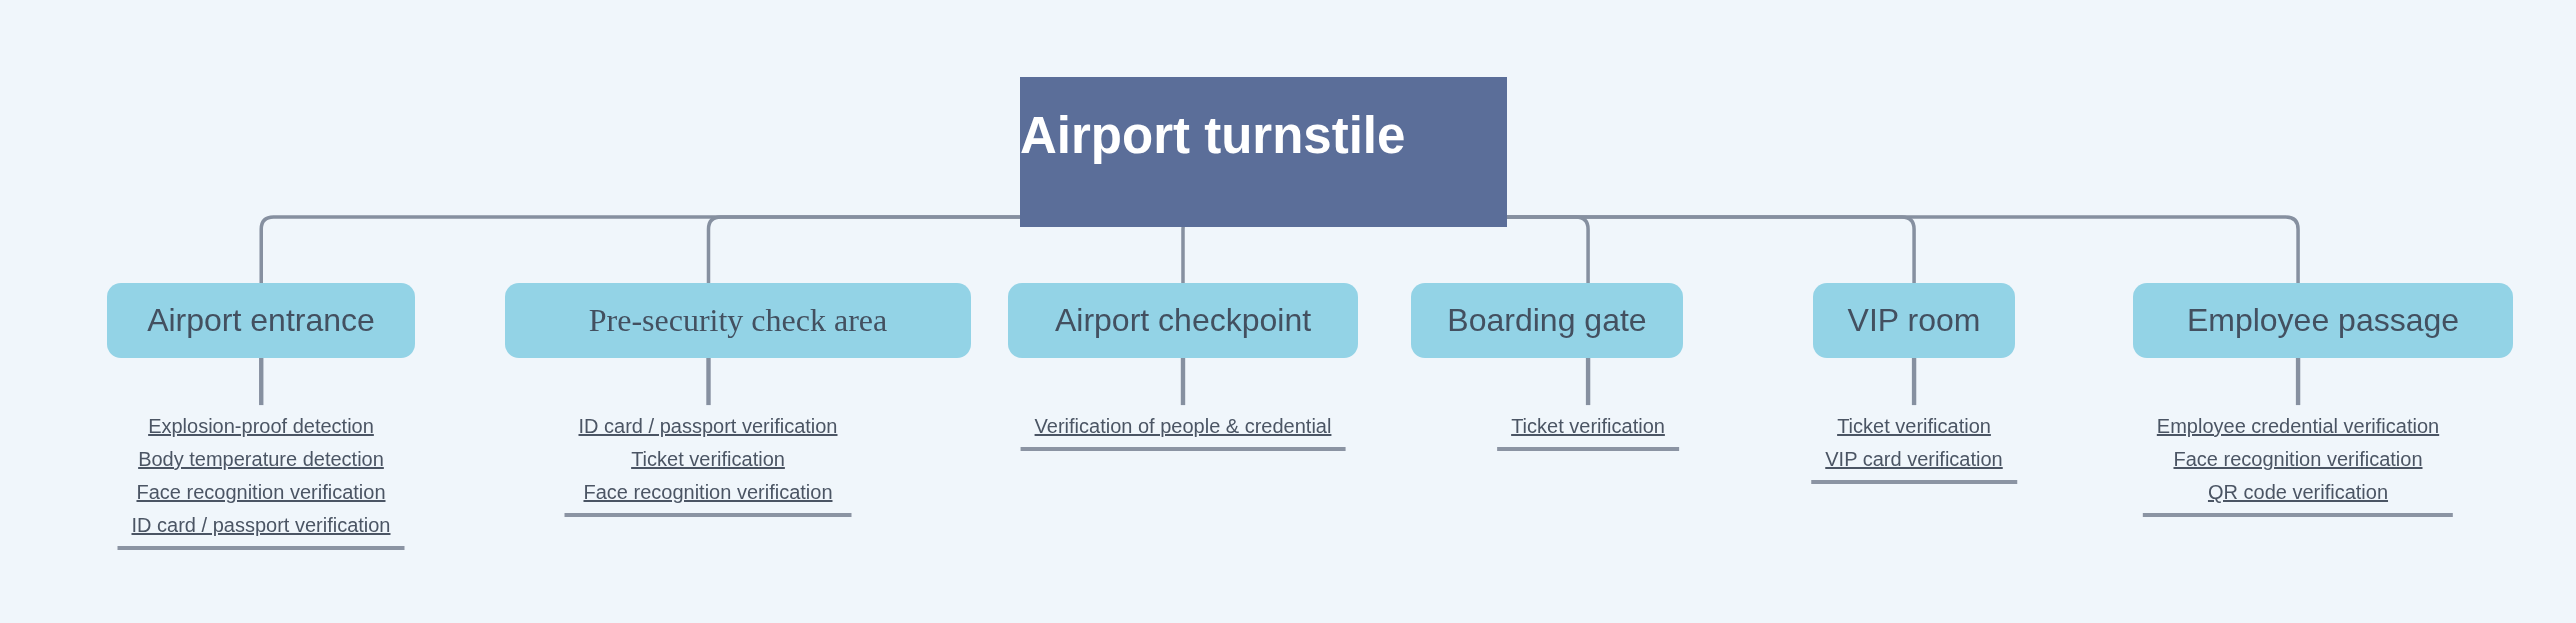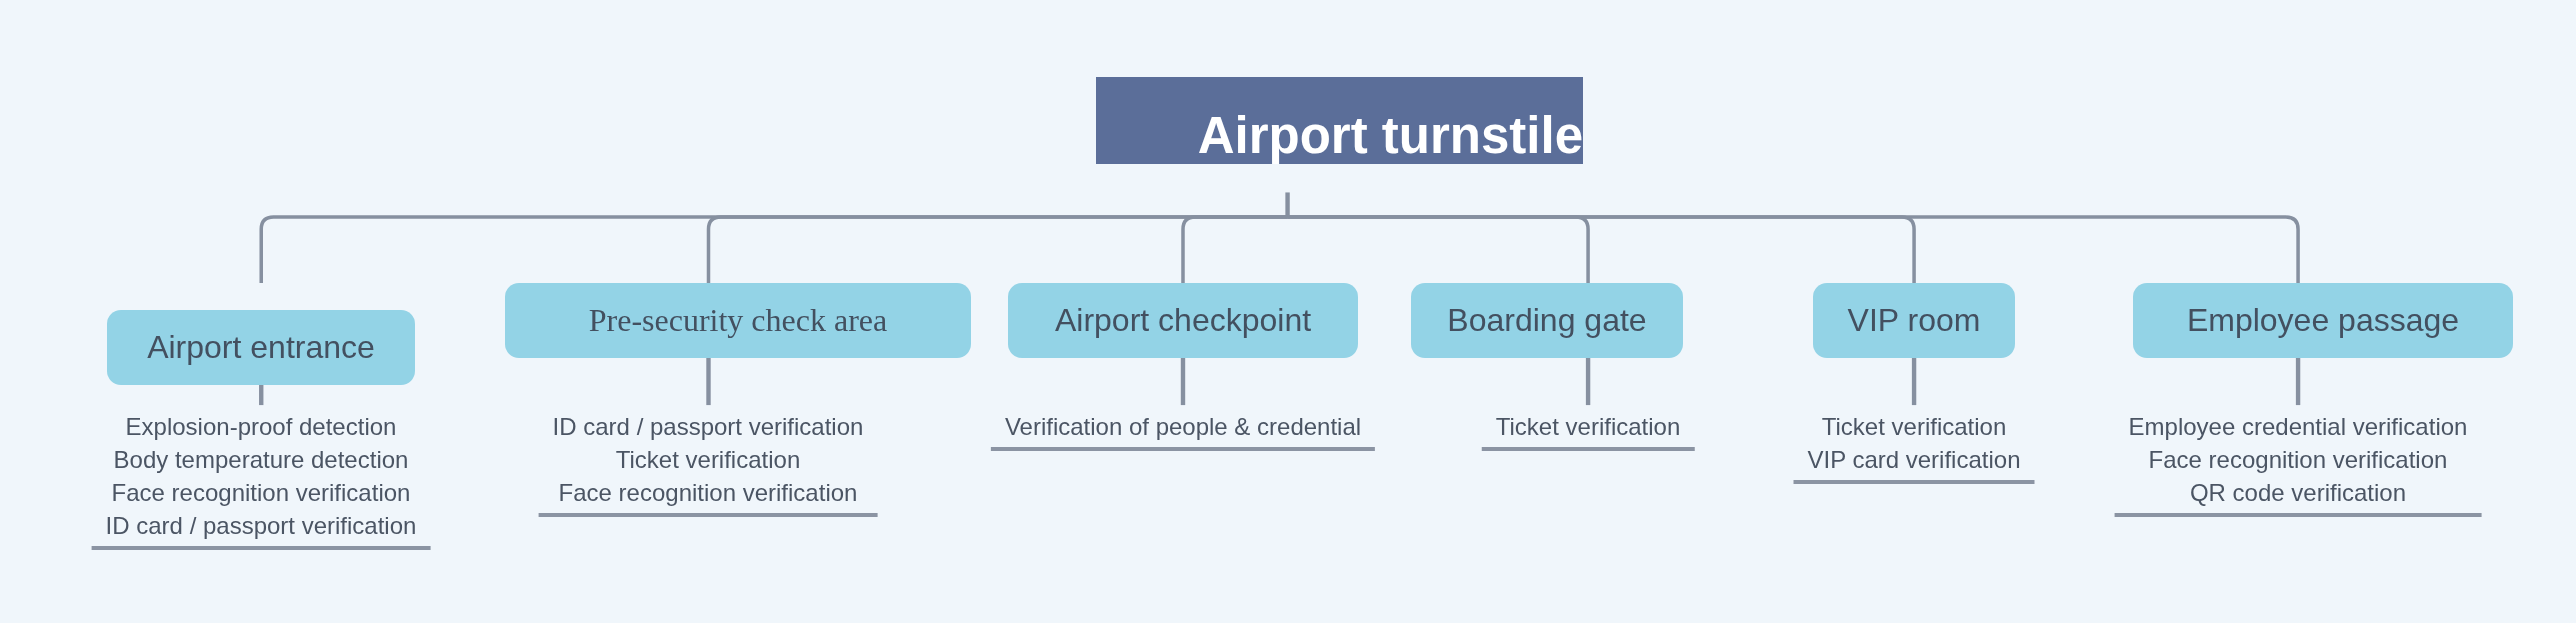--- a/index.html
+++ b/index.html
@@ -11,56 +11,57 @@
     font-family: "Liberation Sans", "DejaVu Sans", sans-serif;
     overflow: hidden;
   }
   #connectors {
     position: absolute;
     left: 0; top: 0;
     width: 2576px; height: 623px;
   }
   .root-node {
     position: absolute;
-    left: 1096px; top: 77px;
-    width: 487px; height: 87px;
+    left: 1020px; top: 77px;
+    width: 487px; height: 150px;
     background: #5b6e99;
     color: #ffffff;
     font-size: 51px;
     font-weight: bold;
     line-height: 117px;
-    text-align: right;
+    text-align: left;
     white-space: nowrap;
   }
   .branch-node {
     position: absolute;
     top: 283px;
     height: 75px;
     background: #93d3e6;
     border-radius: 14px;
     color: #435060;
     font-size: 32px;
     line-height: 75px;
     text-align: center;
     white-space: nowrap;
   }
   .branch-items {
     position: absolute;
     top: 410px;
     transform: translateX(-50%);
     text-align: center;
     color: #4b5564;
-    font-size: 24px;
+    font-size: 20px;
     line-height: 33px;
     padding: 0 14px 3.5px 14px;
     border-bottom: 4.4px solid #8b94a3;
     white-space: nowrap;
+    text-decoration: underline;
   }
   
-  .b0 .branch-node { left: 107px;  width: 308px; margin-top: 27px; }
+  .b0 .branch-node { left: 107px;  width: 308px; }
   .b1 .branch-node { left: 505px;  width: 466px; font-family: Liberation Serif, serif; }
   .b2 .branch-node { left: 1008px; width: 350px; }
   .b3 .branch-node { left: 1411px; width: 272px; }
   .b4 .branch-node { left: 1813px; width: 202px; }
   .b5 .branch-node { left: 2133px; width: 380px; }
   .b0 .branch-items { left: 261px; }
   .b1 .branch-items { left: 708px; }
   .b2 .branch-items { left: 1183px; }
   .b3 .branch-items { left: 1588px; }
   .b4 .branch-items { left: 1914px; }

